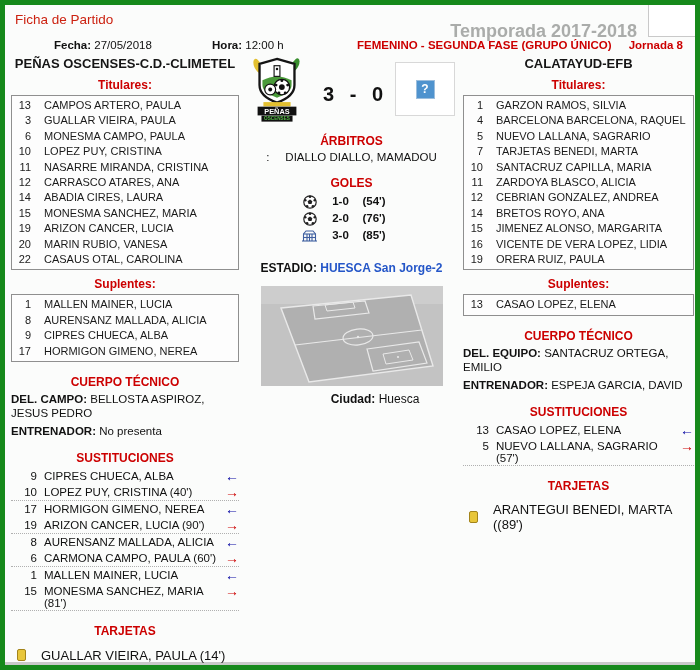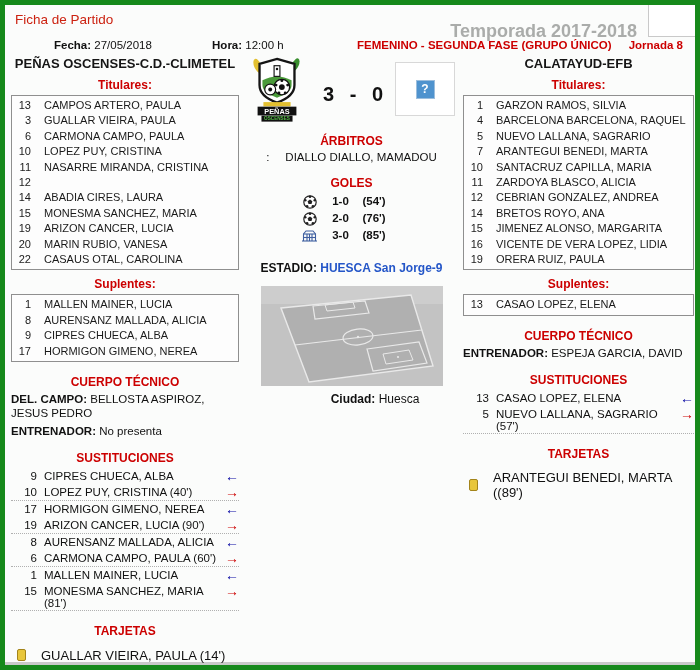--- a/index.html
+++ b/index.html
@@ -103,35 +103,36 @@
           <span class="r-name">CAMPOS ARTERO, PAULA</span>
         </div>
 
         <div class="r-row">
           <span class="r-num">3</span>
           <span class="r-name">GUALLAR VIEIRA, PAULA</span>
         </div>
 
         <div class="r-row">
           <span class="r-num">6</span>
-          <span class="r-name">CARMONA CAMPO, PAULA</span>
+          <span class="r-name">MONESMA CAMPO, PAULA</span>
         </div>
 
         <div class="r-row">
           <span class="r-num">10</span>
           <span class="r-name">LOPEZ PUY, CRISTINA</span>
         </div>
 
         <div class="r-row">
           <span class="r-num">11</span>
           <span class="r-name">NASARRE MIRANDA, CRISTINA</span>
         </div>
 
         <div class="r-row">
           <span class="r-num">12</span>
+          <span class="r-name">CARRASCO ATARES, ANA</span>
         </div>
 
         <div class="r-row">
           <span class="r-num">14</span>
           <span class="r-name">ABADIA CIRES, LAURA</span>
         </div>
 
         <div class="r-row">
           <span class="r-num">15</span>
           <span class="r-name">MONESMA SANCHEZ, MARIA</span>
@@ -349,21 +350,21 @@
               <path d="M1 12 H16"></path>
             </svg>
           </span>
           <span class="g-score">3-0</span>
           <span class="g-min">(85')</span>
         </div>
       </div>
 
     <div class="estadio">
       <span>ESTADIO:</span>
-      <span class="link">HUESCA San Jorge-9</span>
+      <span class="link">HUESCA San Jorge-2</span>
     </div>
 
     <div class="pitch-wrap">
       <svg width="182" height="100" viewBox="0 0 182 100">
         <rect width="182" height="100" fill="#c3c3c3"></rect>
         <rect width="182" height="18" fill="#cdcdcd"></rect>
         <polygon points="20,22 150,9 172,80 48,96" fill="#b0b0b0" stroke="#e9e9e9" stroke-width="1.4"></polygon>
         <line x1="34" y1="59" x2="161" y2="44" stroke="#e9e9e9" stroke-width="1.2"></line>
         <ellipse cx="97" cy="51" rx="15" ry="8" fill="none" stroke="#e9e9e9" stroke-width="1.2" transform="rotate(-6 97 51)"></ellipse>
         <circle cx="97" cy="51" r="1.2" fill="#e9e9e9"></circle>
@@ -397,21 +398,21 @@
           <span class="r-name">BARCELONA BARCELONA, RAQUEL</span>
         </div>
 
         <div class="r-row">
           <span class="r-num">5</span>
           <span class="r-name">NUEVO LALLANA, SAGRARIO</span>
         </div>
 
         <div class="r-row">
           <span class="r-num">7</span>
-          <span class="r-name">ARANTEGUI BENEDI, MARTA</span>
+          <span class="r-name">TARJETAS BENEDI, MARTA</span>
         </div>
 
         <div class="r-row">
           <span class="r-num">10</span>
           <span class="r-name">SANTACRUZ CAPILLA, MARIA</span>
         </div>
 
         <div class="r-row">
           <span class="r-num">11</span>
           <span class="r-name">ZARDOYA BLASCO, ALICIA</span>
@@ -448,20 +449,24 @@
 
         <div class="r-row">
           <span class="r-num">13</span>
           <span class="r-name">CASAO LOPEZ, ELENA</span>
         </div>
       </div>
 
     <div class="sec gap">CUERPO TÉCNICO</div>
     <div>
 
+        <div class="staff-line">
+          <span class="lbl">DEL. EQUIPO:</span>
+          <span class="val">SANTACRUZ ORTEGA, EMILIO</span>
+        </div>
 
         <div class="staff-line">
           <span class="lbl">ENTRENADOR:</span>
           <span class="val">ESPEJA GARCIA, DAVID</span>
         </div>
       </div>
 
     <div class="sec gap">SUSTITUCIONES</div>
     <div class="subs">
 

